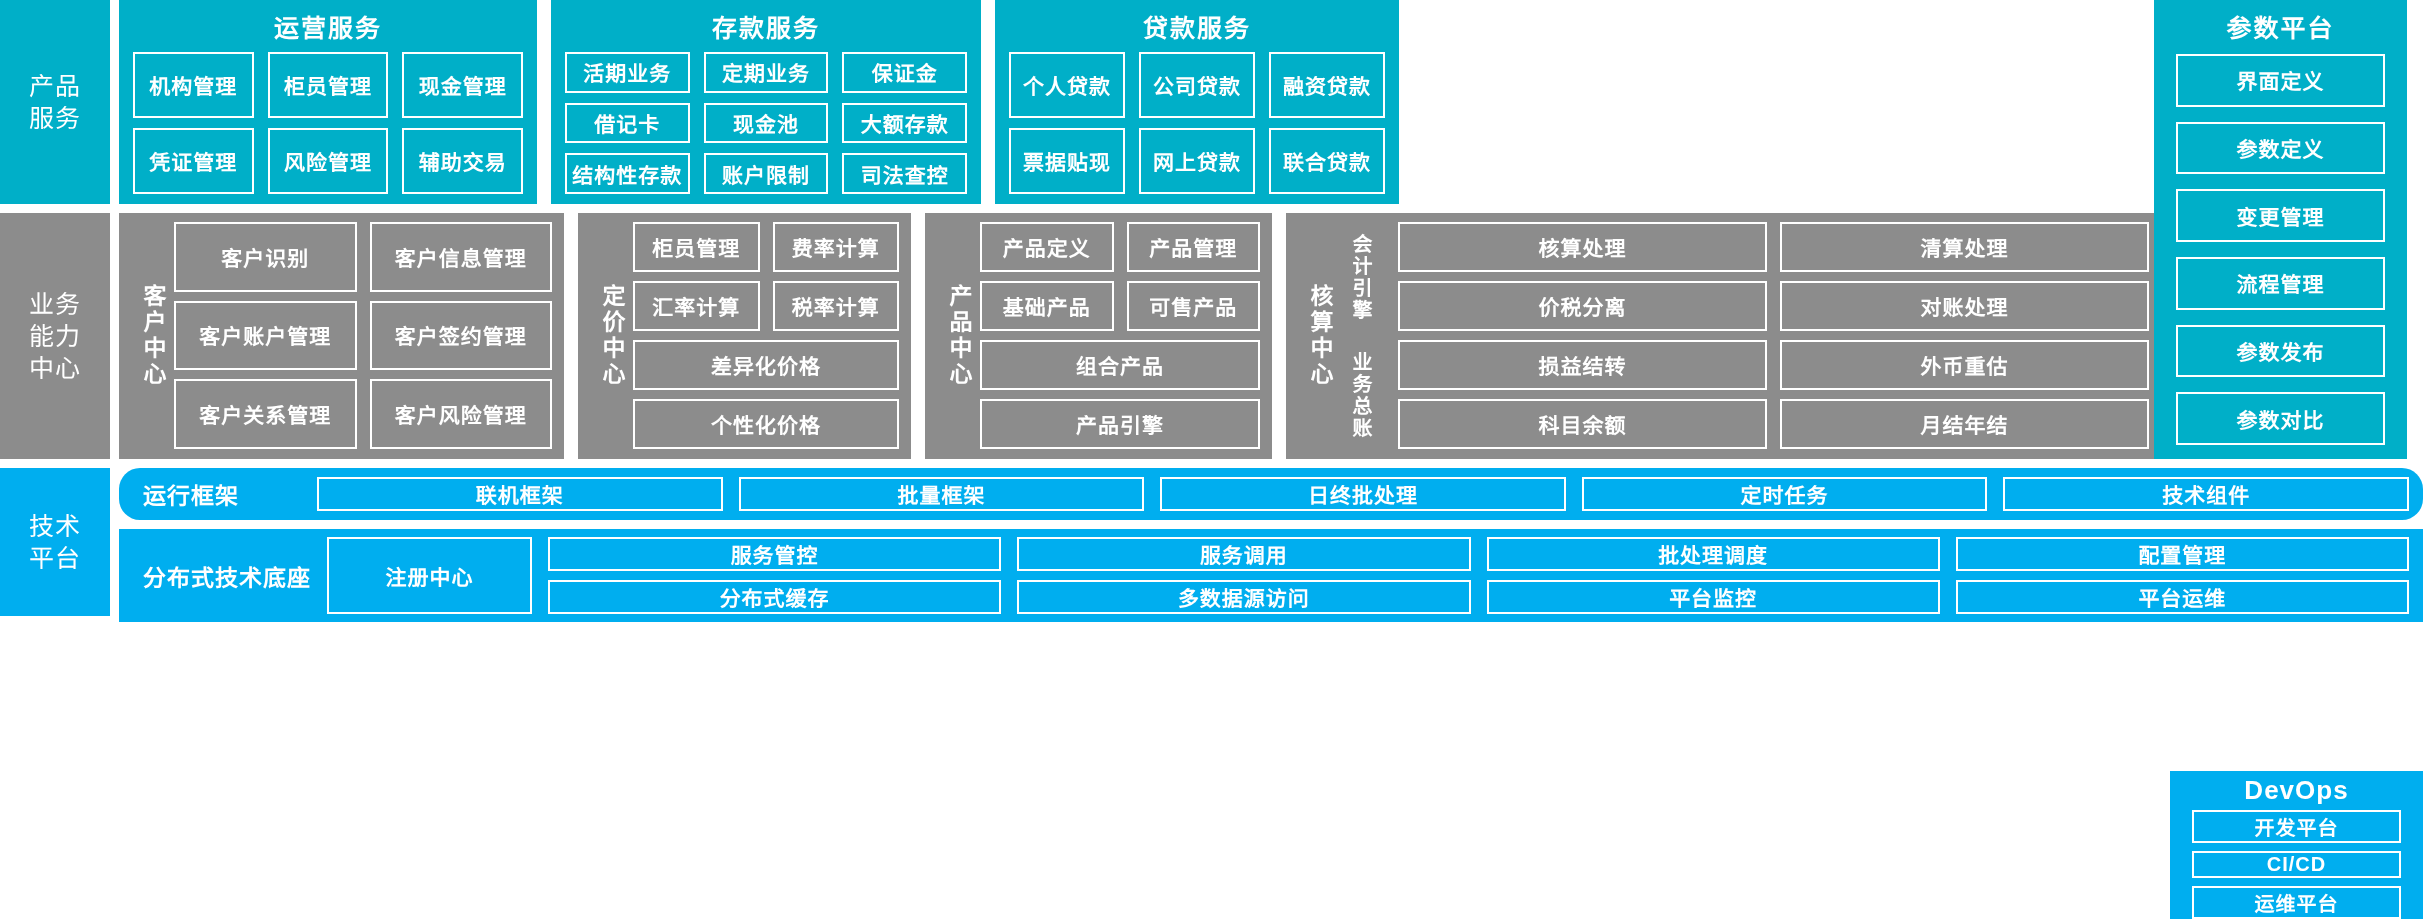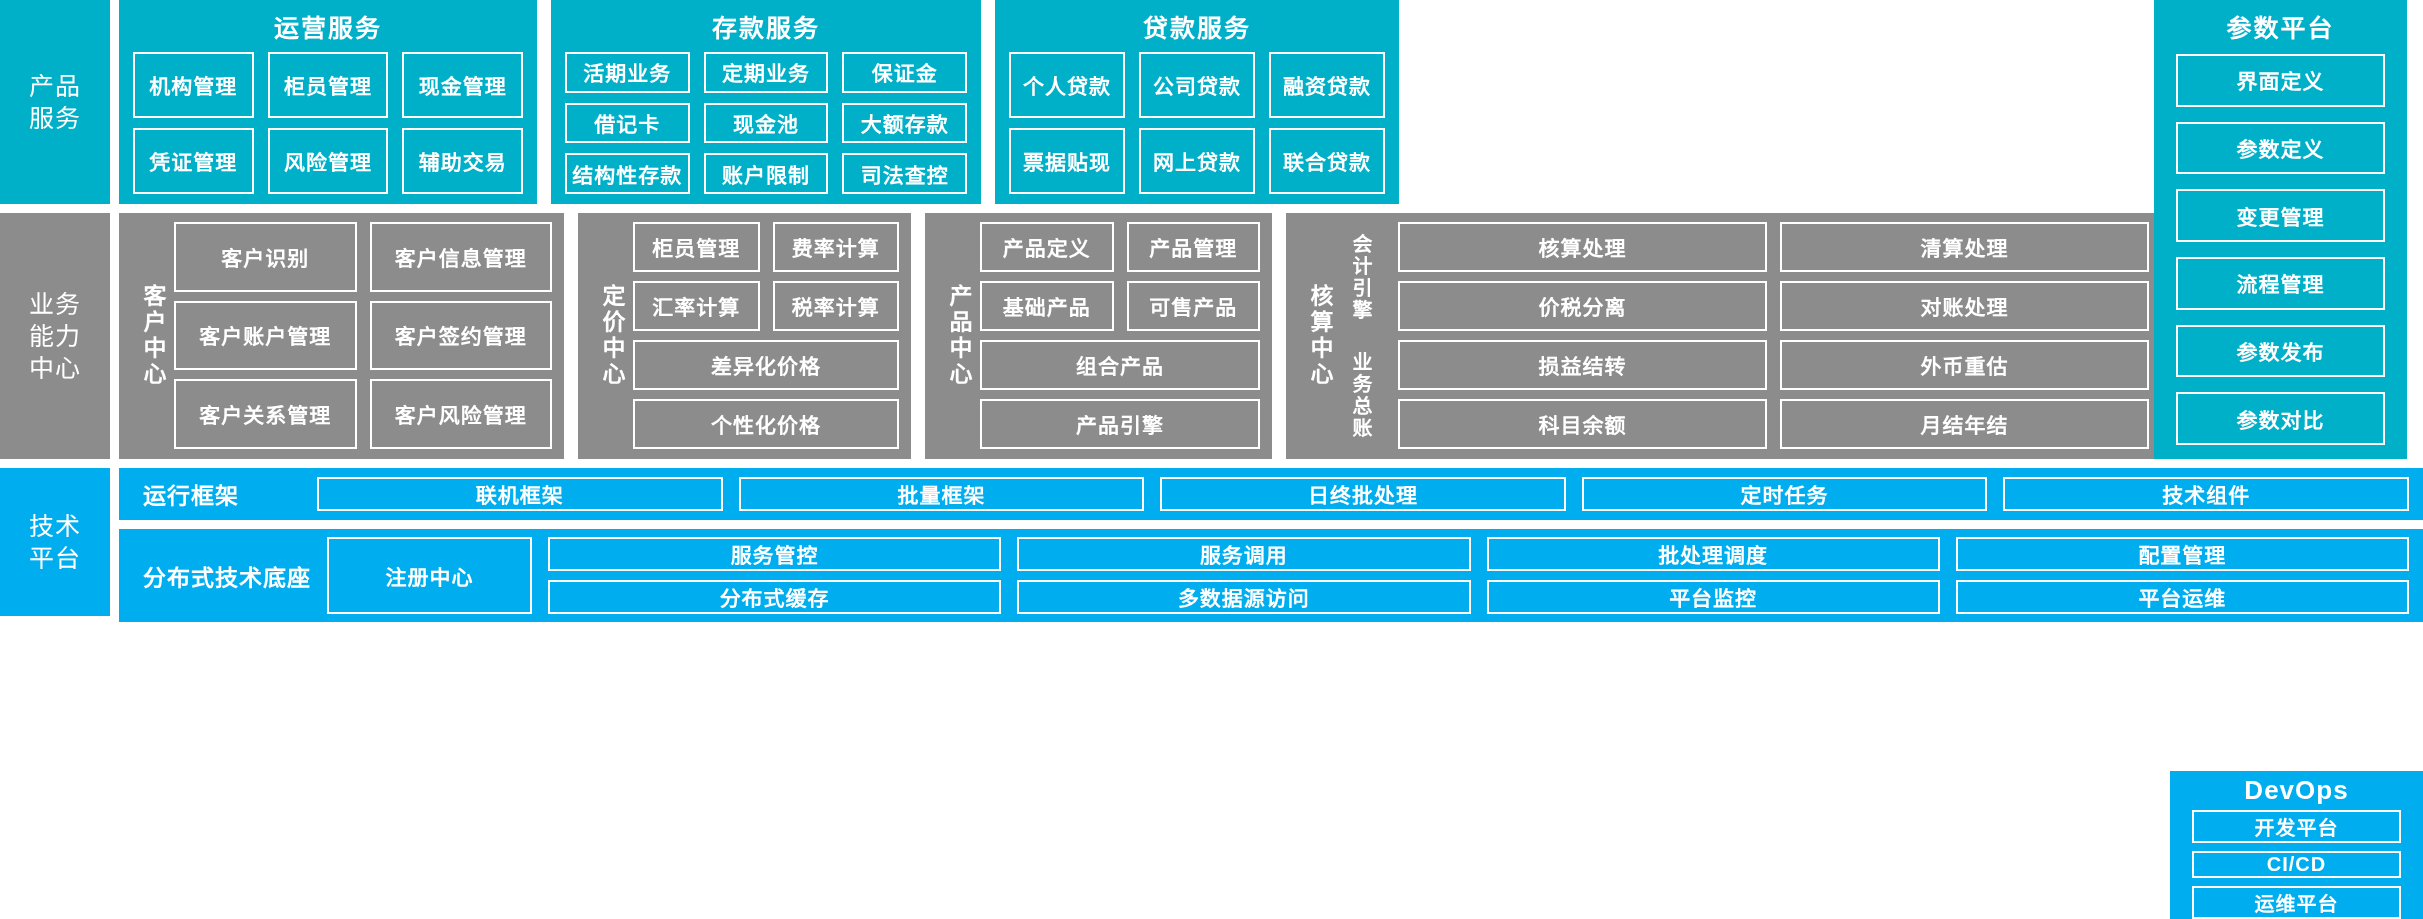--- a/index.html
+++ b/index.html
@@ -124,21 +124,21 @@
 
   
   #row-tech { height: 148px; margin-top: 9px; }
 
   .tech-stack { flex: 1 1 auto; display: flex; flex-direction: column; gap: 9px; min-width: 0; }
   .tech-row {
     background: var(--blue);
     display: flex; align-items: center; gap: 16px;
     padding: 8px 14px; min-width: 0;
   }
-  .tech-row.r1 { flex: 0 0 52px; }
+  .tech-row.r1 { flex: 0 0 52px; border-radius: 21px; }
   .tech-row.r2 { flex: 1 1 auto; }
   .tech-name {
     flex: 0 0 auto; color: #fff; font-size: 23px; font-weight: bold;
     letter-spacing: 1px; white-space: nowrap; padding-left: 10px; min-width: 168px;
   }
   .tech-cells { flex: 1 1 auto; display: flex; gap: 16px; min-width: 0; }
   .tech-cells .cell { flex: 1 1 0; height: 100%; }
 
   .tech-cols { flex: 1 1 auto; display: flex; gap: 16px; min-width: 0; }
   .tech-col-reg { flex: 0 0 205px; display: flex; }

